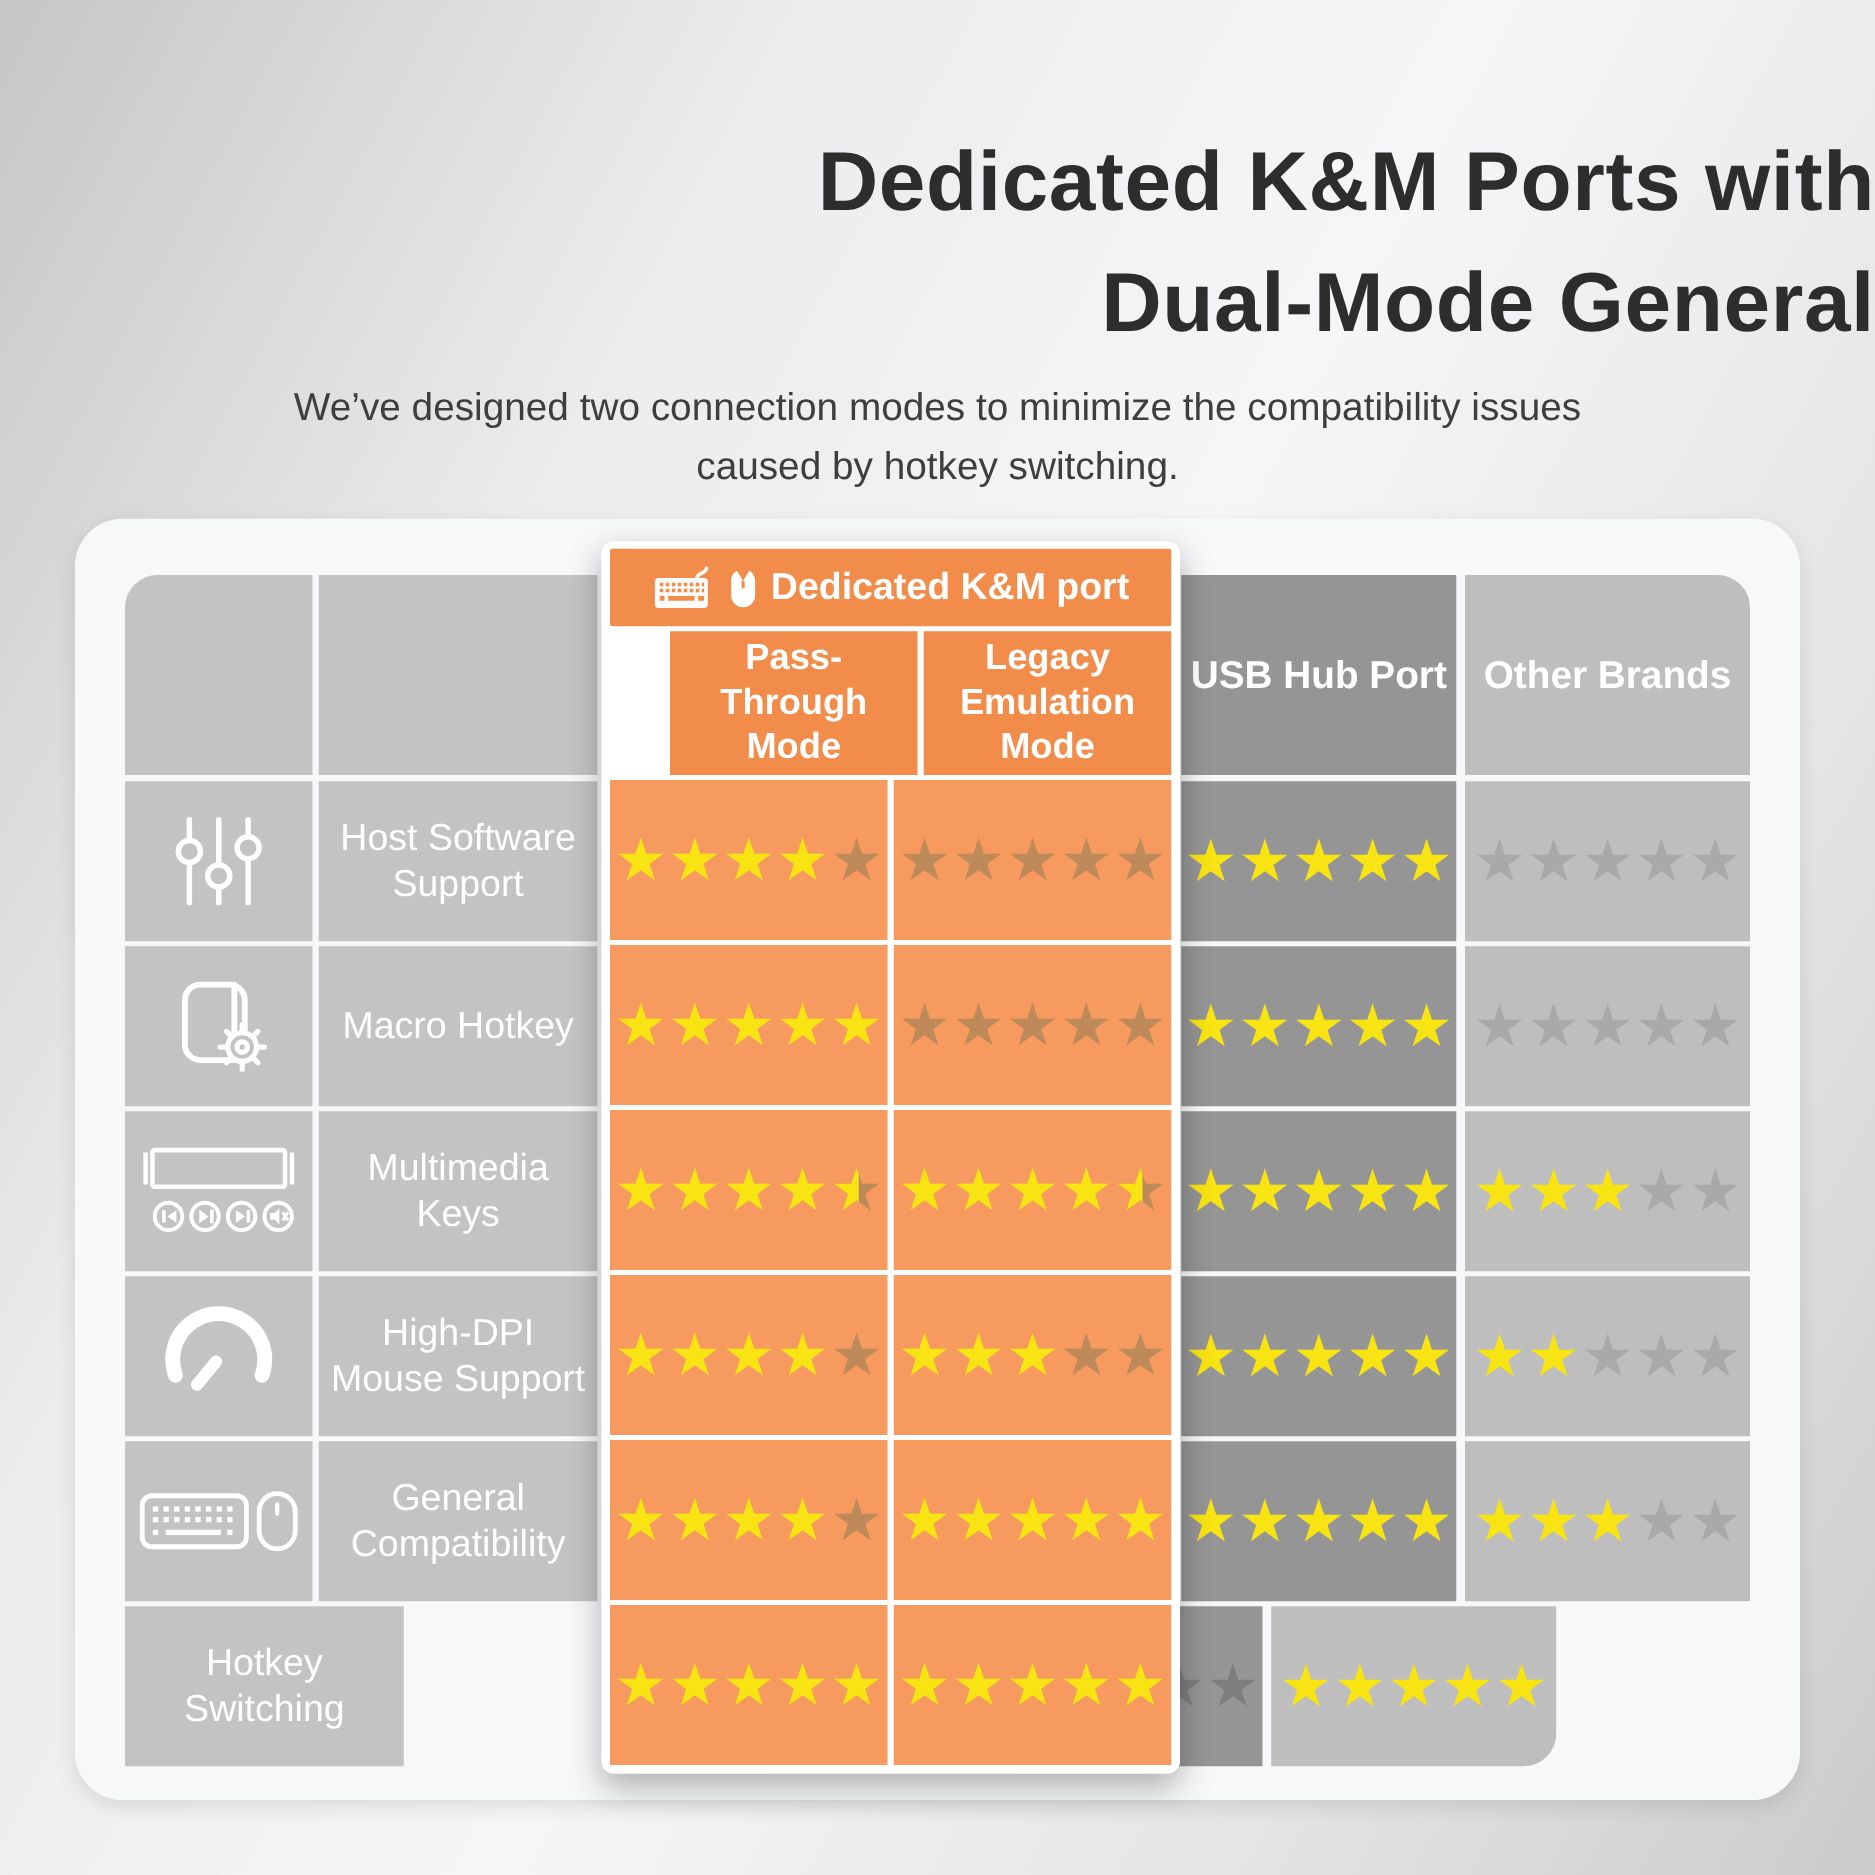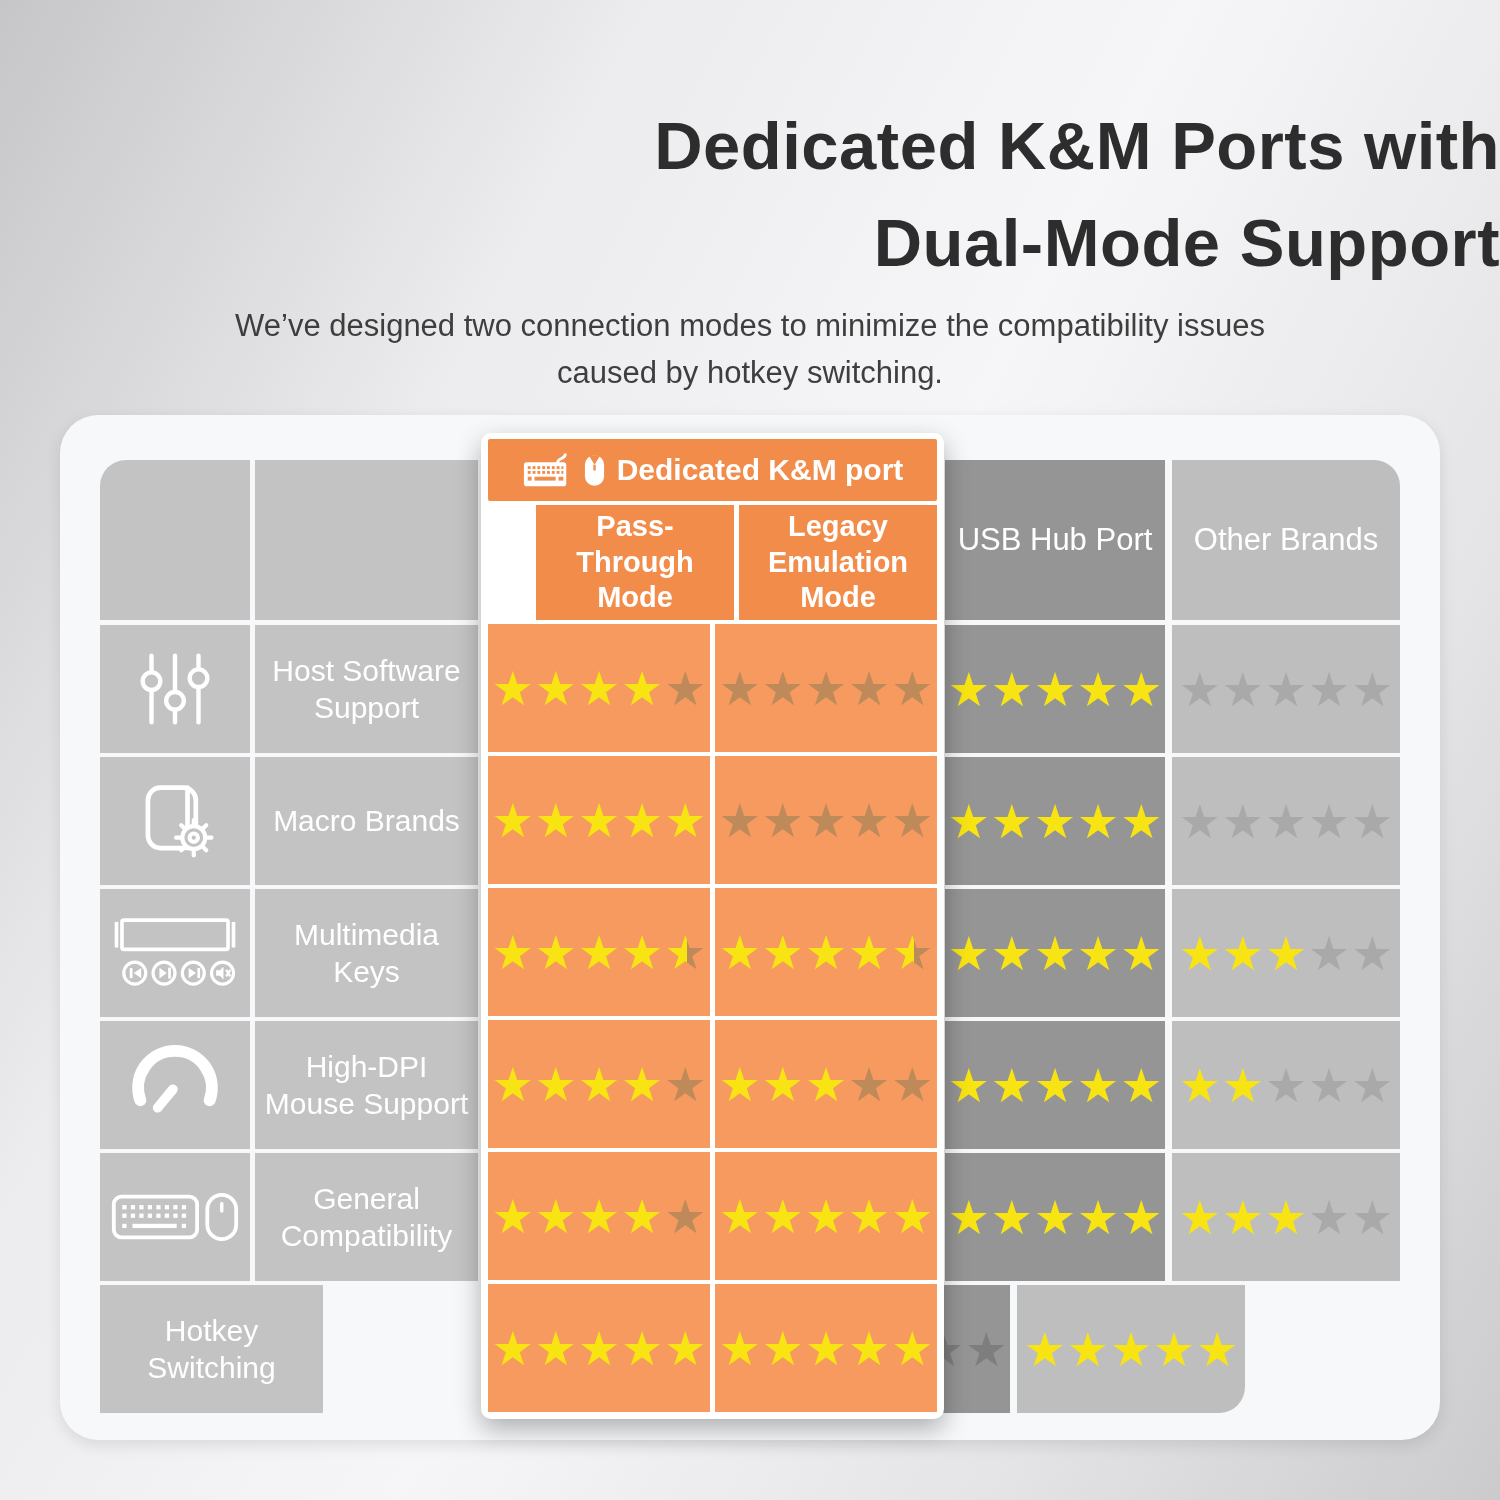--- a/index.html
+++ b/index.html
@@ -27,21 +27,21 @@
   .cell{box-sizing:border-box;display:flex;align-items:center;justify-content:center;text-align:center;}
   .icon-cell{width:150px;margin-right:5px;background:#c3c3c4;}
   .label-cell{width:223px;margin-right:10px;background:#c3c3c4;padding:12px 8px;}
   .spacer{width:449px;margin-right:8px;}
   .usb-cell{width:220px;margin-right:7px;background:#959595;}
   .other-cell{width:228px;background:#bebebe;}
   .corner-tl{border-top-left-radius:26px;}
   .corner-tr{border-top-right-radius:26px;}
   .corner-bl{border-bottom-left-radius:26px;}
   .corner-br{border-bottom-right-radius:26px;}
-  .col-head{font-size:31px;font-weight:400;color:#fff;}
+  .col-head{font-size:31px;font-weight:700;color:#fff;}
   .label-cell span{font-size:30px;color:#fff;line-height:1.25;}
   
   .stars{display:flex;gap:1px;font-family:"DejaVu Sans",sans-serif;}
   .star{font-size:47px;line-height:1;display:inline-block;position:relative;}
   .star.lit{color:#f8e412;}
   .star.half .base{color:#bf8a59;}
   .star.half .top{position:absolute;left:0;top:0;width:54%;overflow:hidden;white-space:nowrap;color:#f8e412;}
   .ocell .star.dim,.ocell .star.half .base{color:#bf8a59;}
   .usb-cell .star.dim,.usb-cell .star.half .base{color:#7e7e7e;}
   .other-cell .star.dim,.other-cell .star.half .base{color:#a9a9aa;}
@@ -63,21 +63,21 @@
   .ocell{width:222px;height:128px;background:#f69a5f;}
   .ocell.oright{margin-left:5px;}
   
   .pcswitch{display:flex;align-items:center;gap:5px;}
   .pc-box{border:2.5px solid #fff;border-radius:5px;color:#fff;font-size:16px;font-weight:700;
     padding:2px 6px;letter-spacing:1px;white-space:nowrap;}
 </style>
 </head>
 <body>
 
-<h1 class="title"><span>Dedicated K&amp;M Ports with</span><br><span>Dual-Mode Support</span></h1>
+<h1 class="title"><span>Dedicated K&amp;M Ports with</span><br><span>Dual-Mode General</span></h1>
 
 <p class="subtitle"><span>We’ve designed two connection modes to minimize the compatibility issues</span><br><span>caused by hotkey switching.</span></p>
 
 <div class="panel"></div>
 
 <div class="grid">
   <div class="row header-row">
     <div class="cell icon-cell corner-tl"></div>
     <div class="cell label-cell"></div>
     <div class="spacer"></div>
@@ -140,21 +140,21 @@
       <line x1="54" y1="52" x2="58" y2="56"></line>
               <line x1="74" y1="72" x2="78" y2="76"></line>
       <line x1="78" y1="52" x2="74" y2="56"></line>
               <line x1="58" y1="72" x2="54" y2="76"></line>
       <circle cx="66" cy="64" r="11" fill="#c3c3c4"></circle>
       <circle cx="66" cy="64" r="4"></circle>
     </g>
   </svg>
         </div>
         <div class="cell label-cell">
-          <span>Macro Brands</span>
+          <span>Macro Hotkey</span>
         </div>
         <div class="spacer"></div>
         <div class="cell rate usb-cell">
           <div class="stars">
             <span class="star lit">★</span>
             <span class="star lit">★</span>
             <span class="star lit">★</span>
             <span class="star lit">★</span>
             <span class="star lit">★</span>
           </div>

